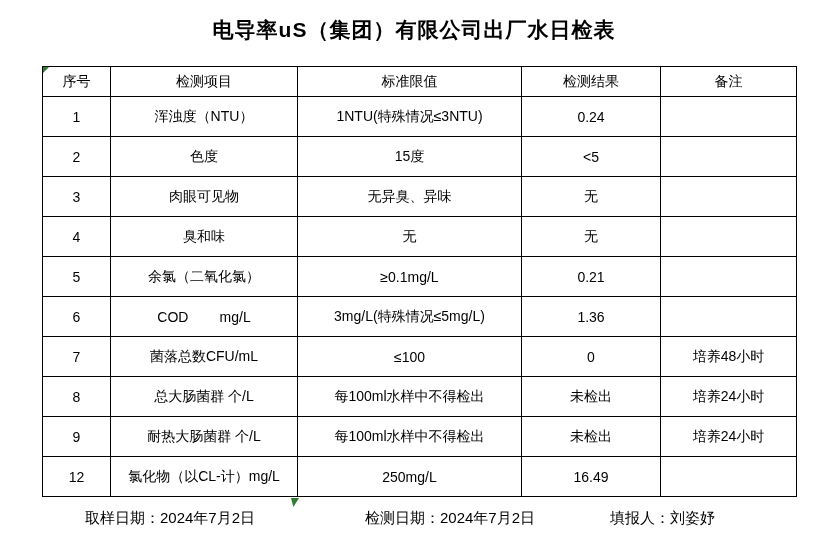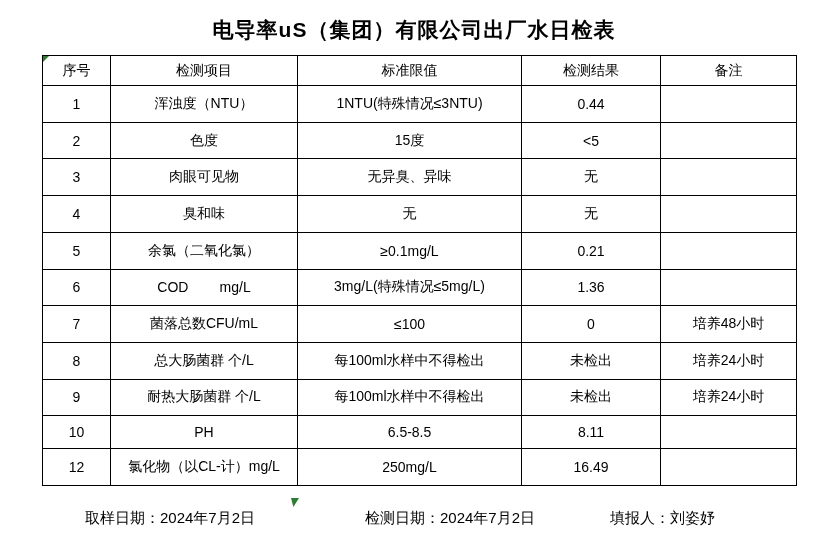--- a/index.html
+++ b/index.html
@@ -22,21 +22,21 @@
     width: 100%;
     text-align: center;
     font-size: 21px;
     font-weight: bold;
     letter-spacing: 1px;
     white-space: nowrap;
   }
   table.daily-check {
     position: absolute;
     left: 42px;
-    top: 55px;
+    top: 66px;
     width: 754px;
     height: 431px;
     border-collapse: collapse;
     table-layout: fixed;
   }
   table.daily-check th,
   table.daily-check td {
     border: 1px solid var(--border, #000000);
     text-align: center;
     vertical-align: middle;
@@ -101,21 +101,21 @@
       <th>标准限值</th>
       <th>检测结果</th>
       <th>备注</th>
     </tr>
   </thead>
   <tbody>
     <tr>
       <td>1</td>
       <td>浑浊度（NTU）</td>
       <td>1NTU(特殊情况≤3NTU)</td>
-      <td>0.44</td>
+      <td>0.24</td>
       <td></td>
     </tr>
     <tr>
       <td>2</td>
       <td>色度</td>
       <td>15度</td>
       <td>&lt;5</td>
       <td></td>
     </tr>
     <tr>
@@ -161,27 +161,20 @@
       <td>培养24小时</td>
     </tr>
     <tr>
       <td>9</td>
       <td>耐热大肠菌群 个/L</td>
       <td>每100ml水样中不得检出</td>
       <td>未检出</td>
       <td>培养24小时</td>
     </tr>
     <tr>
-      <td>10</td>
-      <td>PH</td>
-      <td>6.5-8.5</td>
-      <td>8.11</td>
-      <td></td>
-    </tr>
-    <tr>
       <td>12</td>
       <td>氯化物（以CL-计）mg/L</td>
       <td>250mg/L</td>
       <td>16.49</td>
       <td></td>
     </tr>
   </tbody>
 </table>
 
 <div class="excel-marker-bottom"></div>

